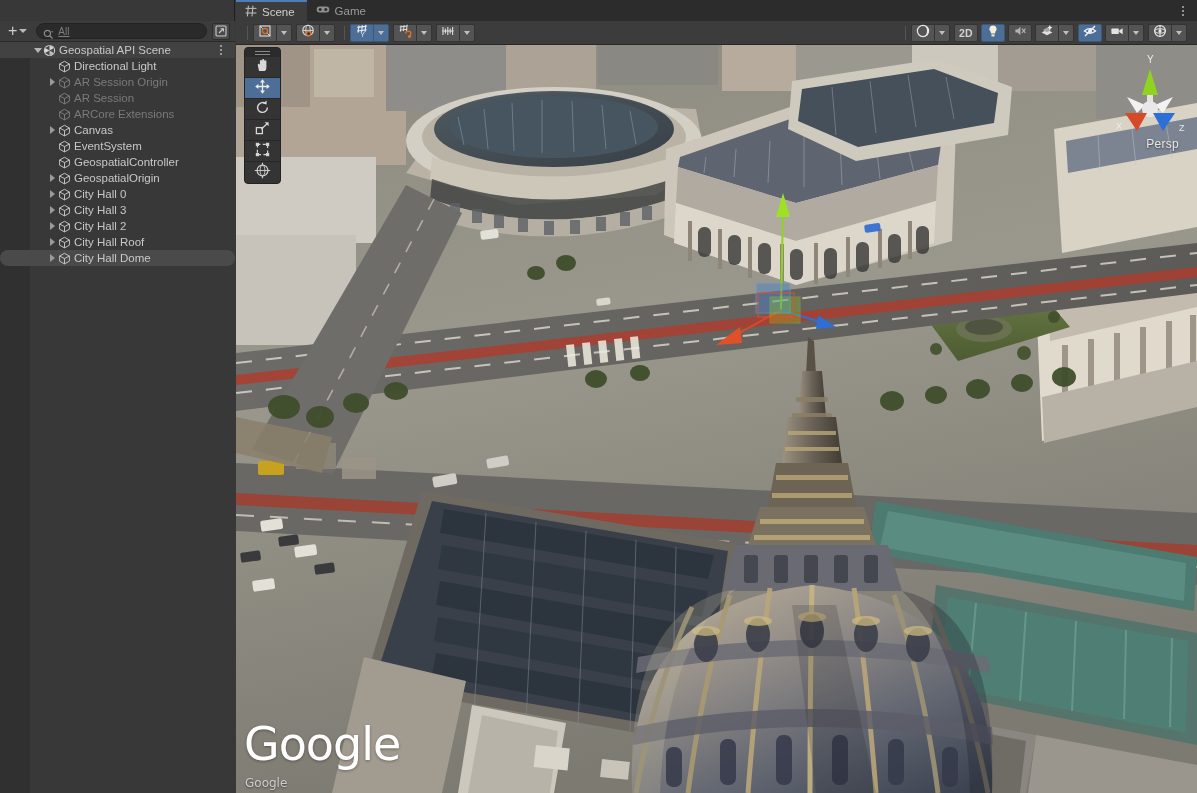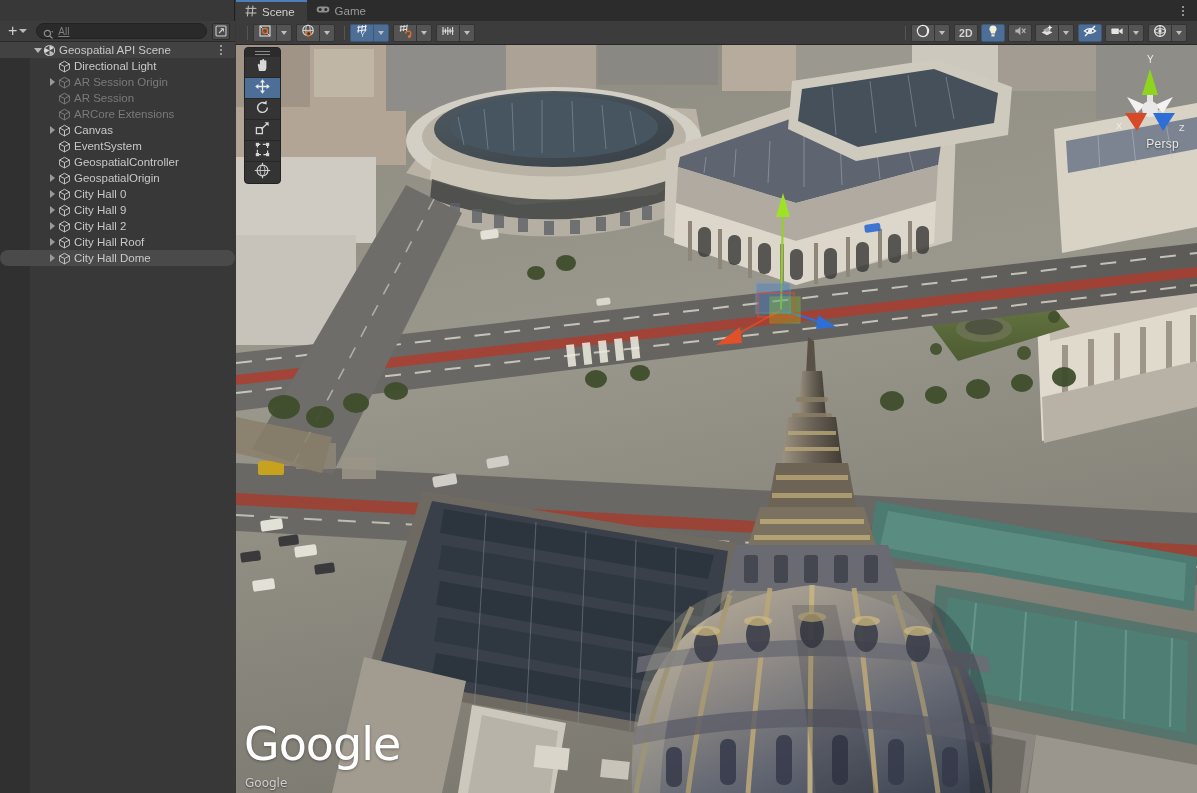--- a/index.html
+++ b/index.html
@@ -287,21 +287,21 @@
           <div class="hrow">
             <div style="width: 47px; flex: 0 0 auto;"></div>
             <span class="twisty">
               <i class="tri"></i>
             </span>
             <span class="icn"><svg width="13" height="13" viewBox="0 0 13 13">
                 <path d="M6.5 1.3 L11.4 4 L11.4 9.2 L6.5 11.9 L1.6 9.2 L1.6 4 Z" fill="none" stroke="#c2c2c2" stroke-width="1"></path>
                 <path d="M1.6 4 L6.5 6.6 L11.4 4" fill="none" stroke="#c2c2c2" stroke-width="1"></path>
                 <line x1="6.5" y1="6.6" x2="6.5" y2="11.9" stroke="#c2c2c2" stroke-width="1"></line>
               </svg></span>
-            <span class="hrow-label">City Hall 9</span>
+            <span class="hrow-label">City Hall 3</span>
           </div>
           <div class="hrow">
             <div style="width: 47px; flex: 0 0 auto;"></div>
             <span class="twisty">
               <i class="tri"></i>
             </span>
             <span class="icn"><svg width="13" height="13" viewBox="0 0 13 13">
                 <path d="M6.5 1.3 L11.4 4 L11.4 9.2 L6.5 11.9 L1.6 9.2 L1.6 4 Z" fill="none" stroke="#c2c2c2" stroke-width="1"></path>
                 <path d="M1.6 4 L6.5 6.6 L11.4 4" fill="none" stroke="#c2c2c2" stroke-width="1"></path>
                 <line x1="6.5" y1="6.6" x2="6.5" y2="11.9" stroke="#c2c2c2" stroke-width="1"></line>

